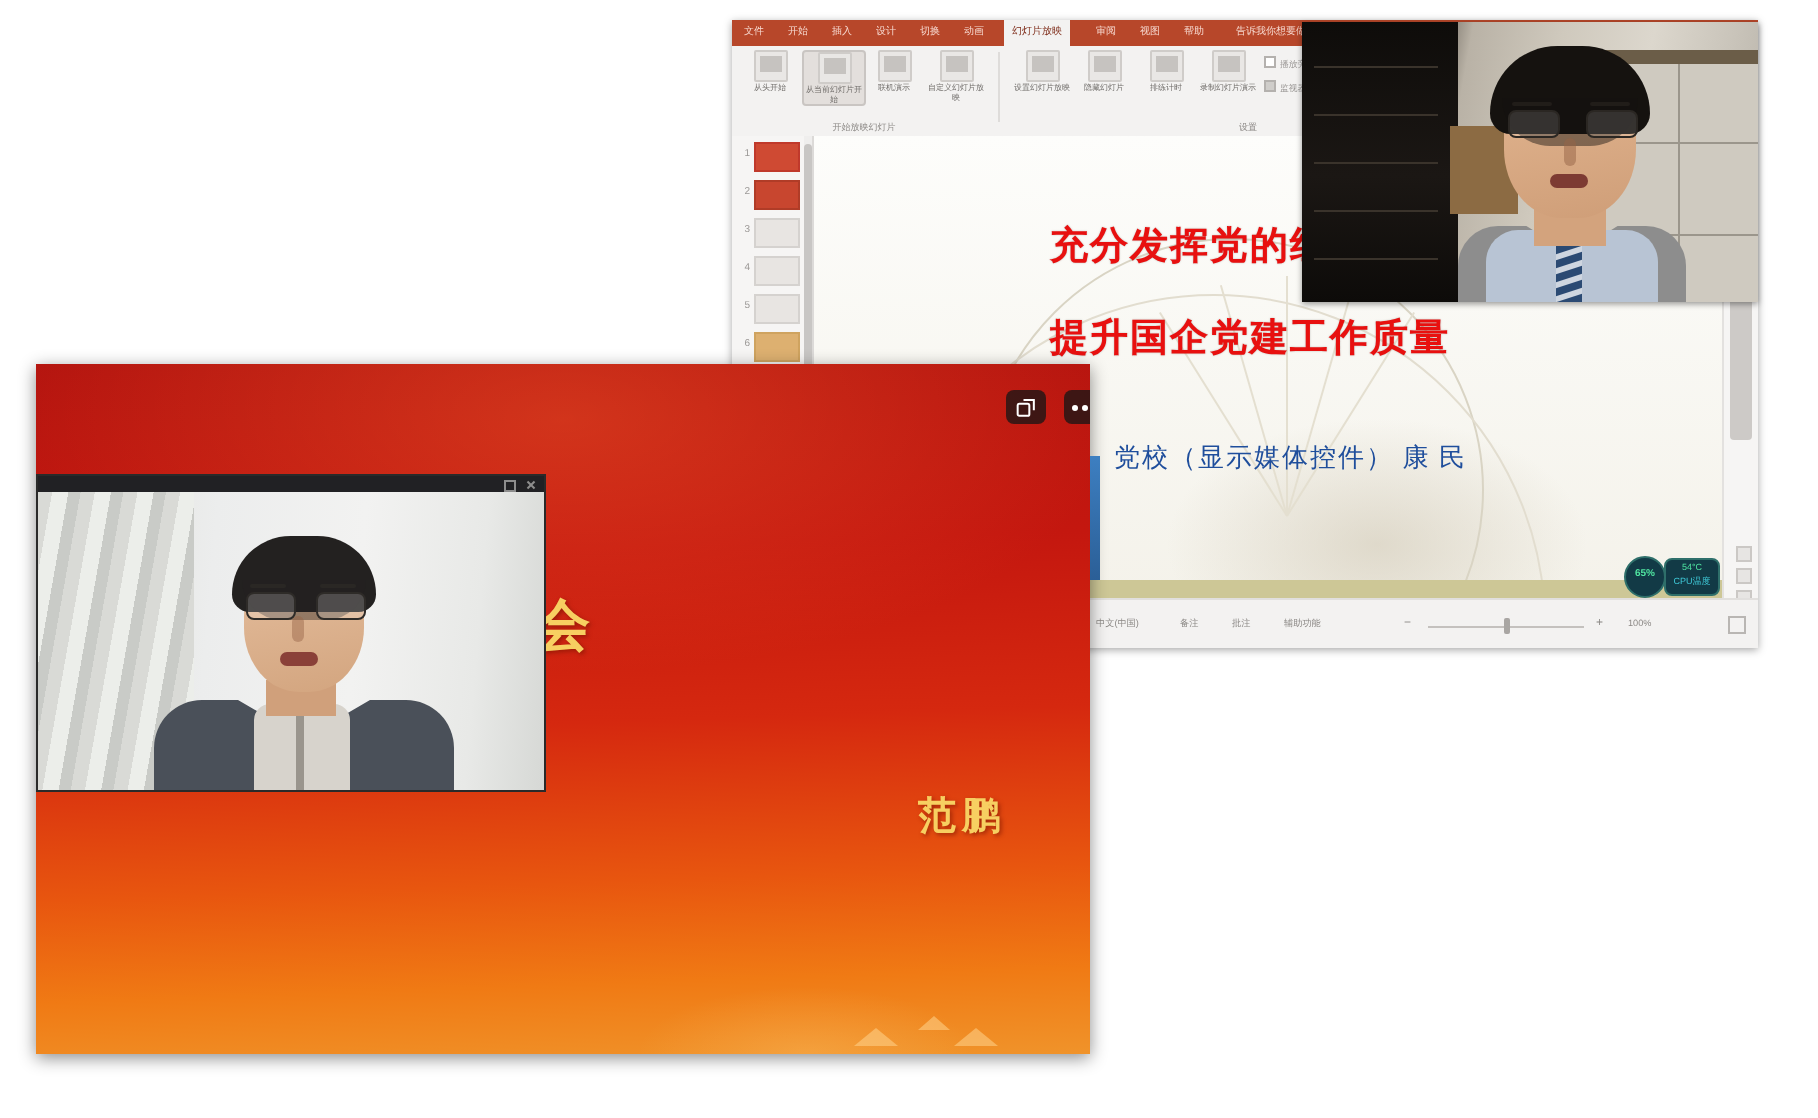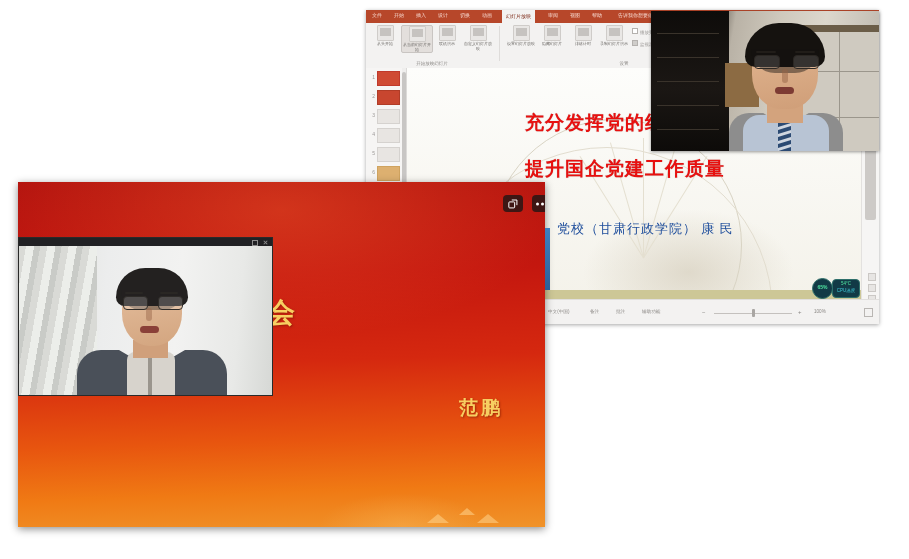--- a/index.html
+++ b/index.html
@@ -333,21 +333,21 @@
       <span class="ray" style="transform:rotate(-16deg)"></span>
       <span class="ray" style="transform:rotate(0deg)"></span>
       <span class="ray" style="transform:rotate(16deg)"></span>
       <span class="ray" style="transform:rotate(32deg)"></span>
     </div>
     <div id="slide-redbar"></div>
     <div id="slide-band"></div>
 
     <div class="slide-title" style="left:118px;top:42px;font-size:19px">充分发挥党的组织优势</div>
     <div class="slide-title" style="left:118px;top:88px;font-size:19px">提升国企党建工作质量</div>
-    <div class="slide-sub" style="left:150px;top:152px;font-size:13px">党校（甘肃行政学院）  康   民</div>
+    <div class="slide-sub" style="left:150px;top:152px;font-size:13px">党校（显示媒体控件）  康   民</div>
   </div>
 
   <div id="ppt-vscroll">
     <span class="thumbbar"></span>
     <span class="mini" style="top:205px"></span>
     <span class="mini" style="top:216px"></span>
     <span class="mini" style="top:227px"></span>
   </div>
 
   <div id="ppt-status">

